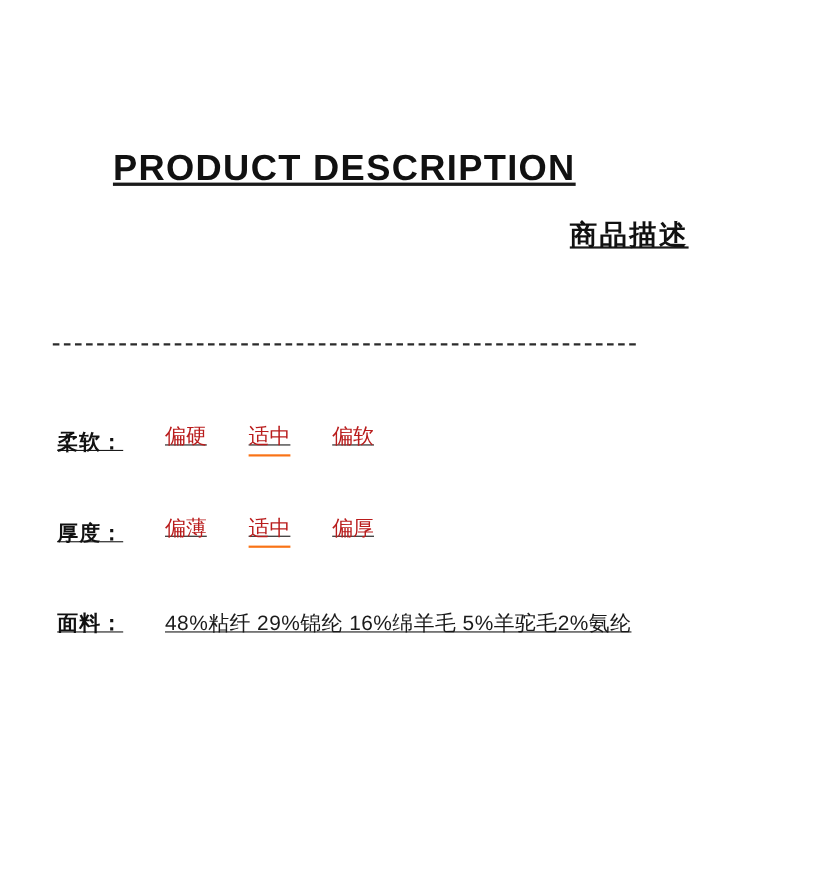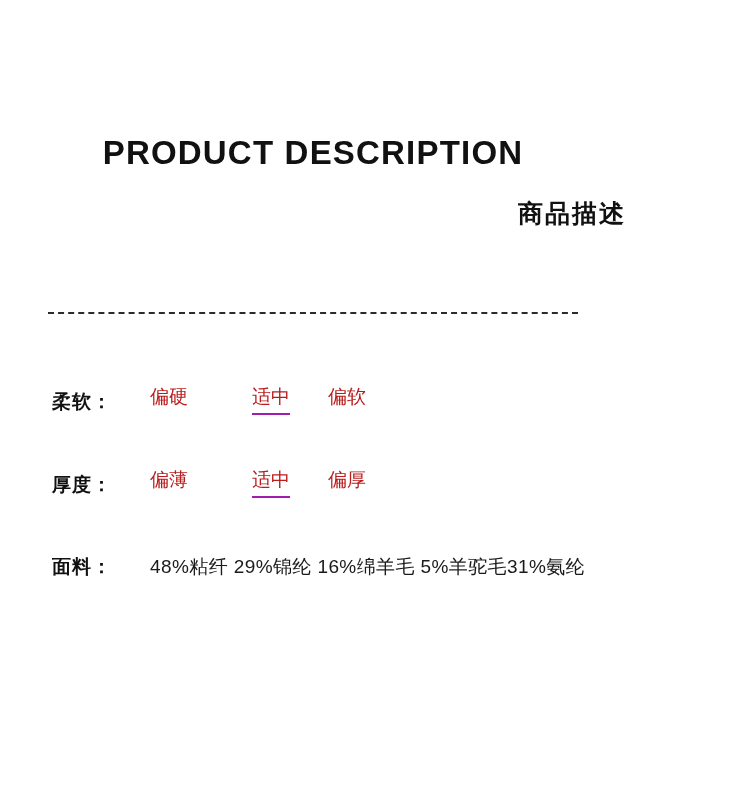--- a/index.html
+++ b/index.html
@@ -14,20 +14,21 @@
     color: #1a1a1a;
     position: relative;
     overflow: hidden;
   }
 
   .page {
     width: 626px;
     height: 812px;
     position: relative;
     box-sizing: border-box;
+    text-decoration: underline;
   }
 
   
   .header {
     text-align: center;
     padding-top: 133px;
   }
   .title-en {
     font-size: 33px;
     font-weight: bold;
@@ -79,22 +80,21 @@
     align-items: baseline;
   }
   .opt {
     color: #b91c1c;
     margin-right: 38px;
     white-space: nowrap;
     padding-bottom: 3px;
   }
   .opt:last-child { margin-right: 0; }
   .opt.selected {
-    border-bottom: 2px solid #a21caf;
-    margin-left: 26px;
+    border-bottom: 2px solid #f97316;
   }
   .fabric-line {
     color: #1a1a1a;
     white-space: nowrap;
     letter-spacing: 0.4px;
   }
   .fabric-row .spec-options {
     flex-direction: row;
   }
   .fabric-row .fabric-line + .fabric-line {
@@ -135,18 +135,18 @@
         <div class="opt">偏薄</div>
         <div class="opt selected">适中</div>
         <div class="opt">偏厚</div>
       </div>
     </div>
 
     <div class="spec-row fabric-row">
       <div class="spec-label">面料：</div>
       <div class="spec-options">
         <div class="fabric-line">48%粘纤  29%锦纶  16%绵羊毛  5%羊驼毛</div>
-        <div class="fabric-line">31%氨纶</div>
+        <div class="fabric-line">2%氨纶</div>
       </div>
     </div>
 
   </div>
 </div>
 
 </body></html>

